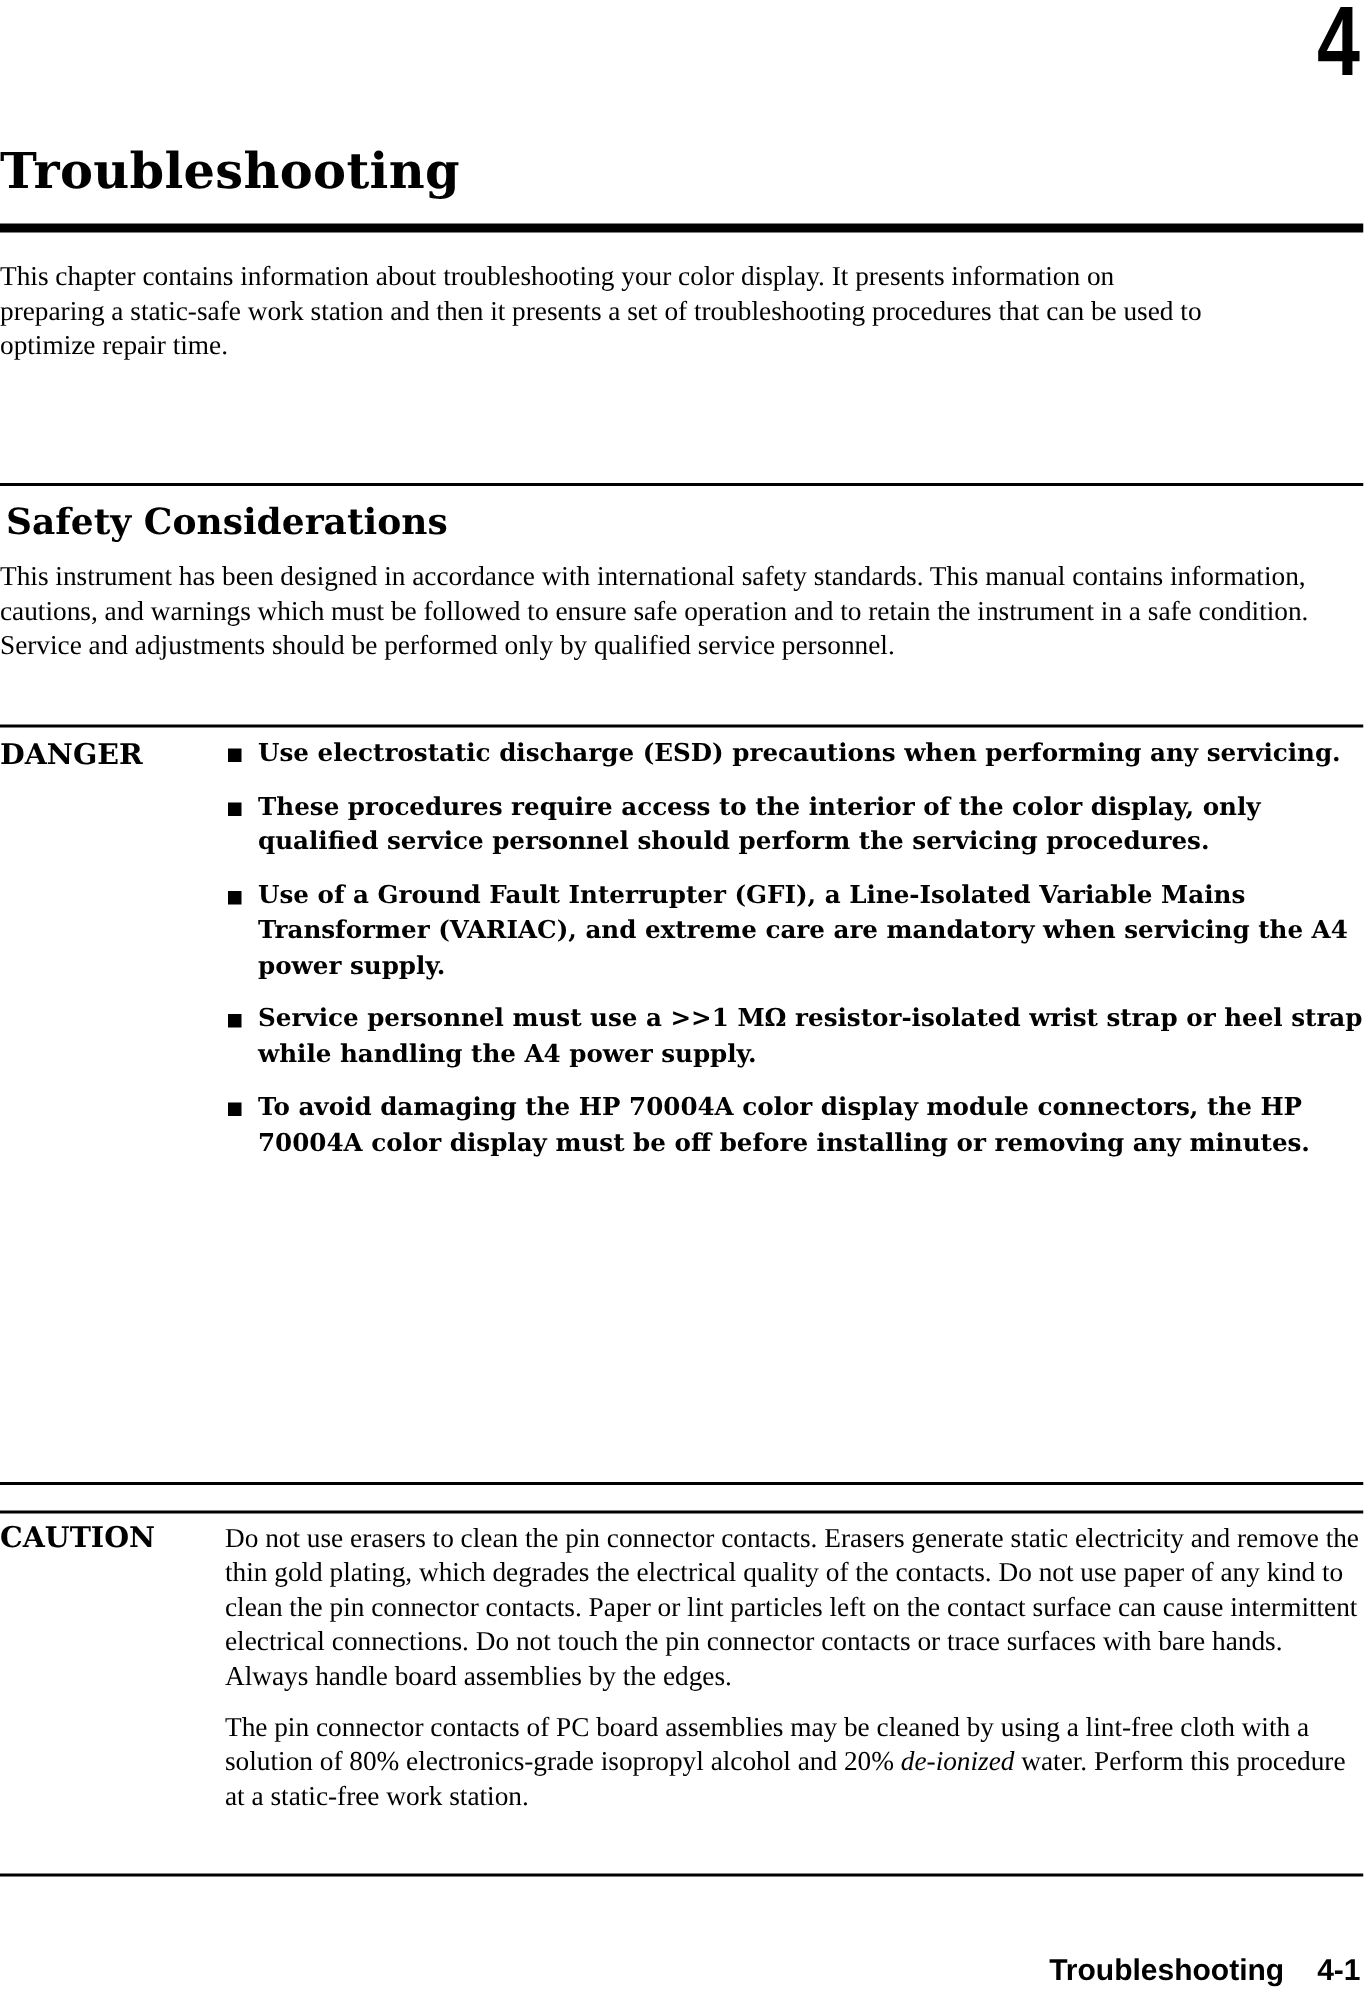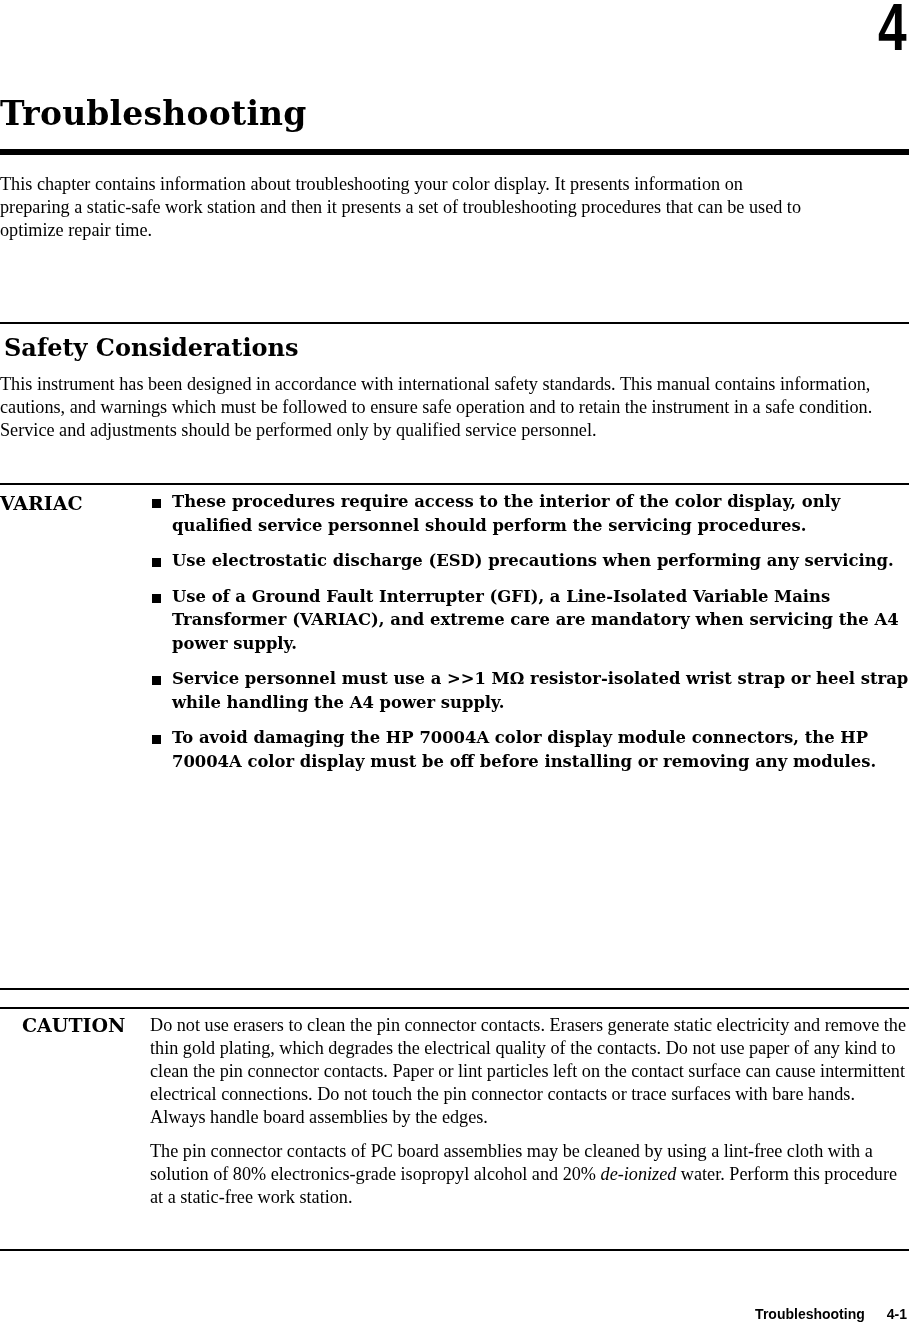--- a/index.html
+++ b/index.html
@@ -30,36 +30,36 @@
       left: 0; top: 328px; margin: 4px;
       font-family: "DejaVu Serif", serif; font-weight: bold;
       font-size: 24px; line-height: 32px;
     }
     .safety { left: 0; top: 373px; width: 909px; }
     .label {
       font-family: "DejaVu Serif", serif; font-weight: bold;
       font-size: 19px; line-height: 24px;
     }
     .danger-label { left: 0; top: 491px; }
-    .caution-label { left: 0; top: 1013px; margin-left: 22px; }
+    .caution-label { left: 0; top: 1013px; }
     .danger-list { left: 152px; top: 490px; width: 757px; margin: 0; padding: 0; list-style: none; }
     .danger-item {
       position: relative; padding-left: 20px; margin: 0 0 12px 0;
       font-family: "DejaVu Serif", serif; font-weight: bold;
       font-size: 16.4px; line-height: 23.5px;
     }
     .bullet {
       position: absolute; left: 0; top: 9px; width: 9px; height: 9px; background: #000;
     }
     .caution-body { left: 150px; top: 1014px; width: 759px; }
     .caution-body p { margin: 0 0 11px 0; }
     .footer {
       right: 2px; top: 1304px;
       font-family: "Liberation Sans", sans-serif; font-weight: bold;
-      font-size: 14px; line-height: 20px;
+      font-size: 20px; line-height: 20px;
     }
     .footer span { display: inline-block; }
     .footer .page-no { margin-left: 22px; }
     em.it { }
   </style>
 </head>
 <body>
 
 <div class="abs chapter-num">4</div>
 
@@ -70,28 +70,28 @@
 <p class="abs body-text intro">This chapter contains information about troubleshooting your color display. It presents information on preparing a static-safe work station and then it presents a set of troubleshooting procedures that can be used to optimize repair time.</p>
 
 <div class="abs rule-thin" style="top:322px;"></div>
 
 <h2 class="abs section-title">Safety Considerations</h2>
 
 <p class="abs body-text safety">This instrument has been designed in accordance with international safety standards. This manual contains information, cautions, and warnings which must be followed to ensure safe operation and to retain the instrument in a safe condition. Service and adjustments should be performed only by qualified service personnel.</p>
 
 <div class="abs rule-thin" style="top:483px;"></div>
 
-<div class="abs label danger-label">VARIAC</div>
+<div class="abs label danger-label">DANGER</div>
 
 <ul class="abs danger-list">
+  <li class="danger-item"><span class="bullet"></span><span>Use electrostatic discharge (ESD) precautions when performing any servicing.</span></li>
   <li class="danger-item"><span class="bullet"></span><span>These procedures require access to the interior of the color display, only qualified service personnel should perform the servicing procedures.</span></li>
-  <li class="danger-item"><span class="bullet"></span><span>Use electrostatic discharge (ESD) precautions when performing any servicing.</span></li>
   <li class="danger-item"><span class="bullet"></span><span>Use of a Ground Fault Interrupter (GFI), a Line-Isolated Variable Mains Transformer (VARIAC), and extreme care are mandatory when servicing the A4 power supply.</span></li>
   <li class="danger-item"><span class="bullet"></span><span>Service personnel must use a &gt;&gt;1 MΩ resistor-isolated wrist strap or heel strap while handling the A4 power supply.</span></li>
-  <li class="danger-item"><span class="bullet"></span><span>To avoid damaging the HP 70004A color display module connectors, the HP 70004A color display must be off before installing or removing any modules.</span></li>
+  <li class="danger-item"><span class="bullet"></span><span>To avoid damaging the HP 70004A color display module connectors, the HP 70004A color display must be off before installing or removing any minutes.</span></li>
 </ul>
 
 <div class="abs rule-thin" style="top:988px;"></div>
 <div class="abs rule-thin" style="top:1007px;"></div>
 
 <div class="abs label caution-label">CAUTION</div>
 
 <div class="abs body-text caution-body">
   <p>Do not use erasers to clean the pin connector contacts. Erasers generate static electricity and remove the thin gold plating, which degrades the electrical quality of the contacts. Do not use paper of any kind to clean the pin connector contacts. Paper or lint particles left on the contact surface can cause intermittent electrical connections. Do not touch the pin connector contacts or trace surfaces with bare hands. Always handle board assemblies by the edges.</p>
   <p><span>The pin connector contacts of PC board assemblies may be cleaned by using a lint-free cloth with a solution of 80% electronics-grade isopropyl alcohol and 20% </span><em class="it">de-ionized</em><span> water. Perform this procedure at a static-free work station.</span></p>

